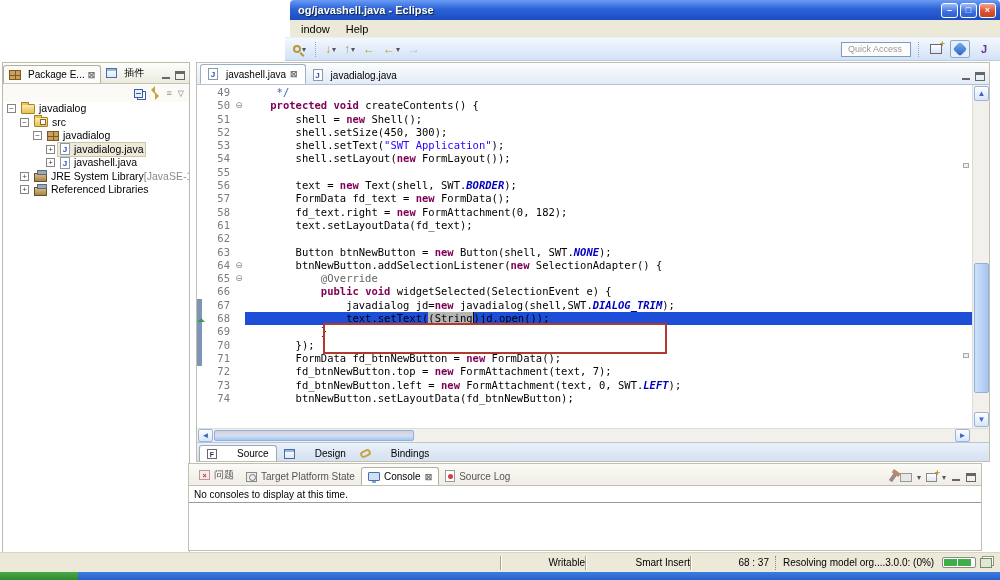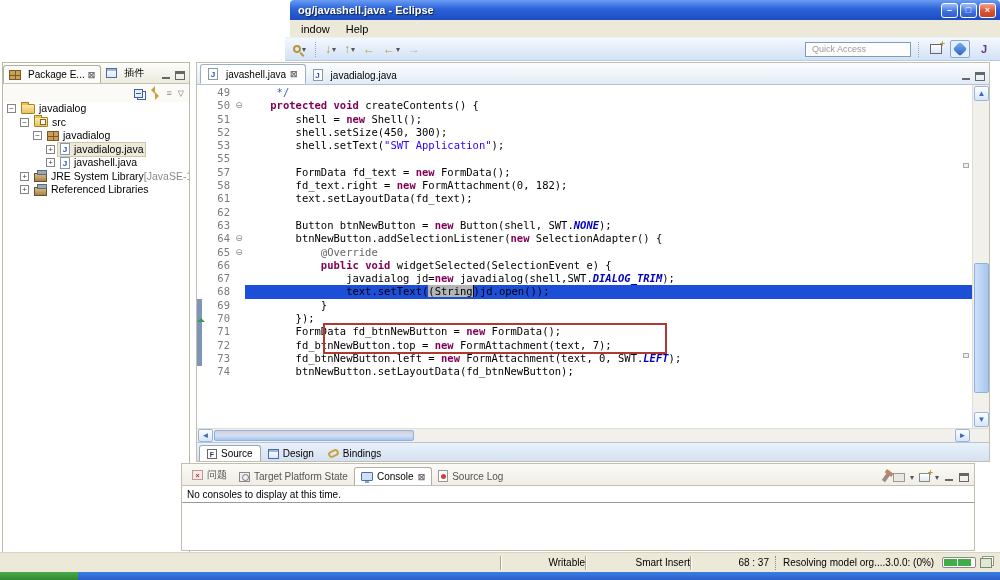--- a/index.html
+++ b/index.html
@@ -23,21 +23,21 @@
   .menu-item{font-size:11px;padding:1px 7px;color:#000}
   .toolbar{left:285px;top:37px;width:715px;height:24px;display:flex;align-items:center;gap:4px;padding:0 6px;
     background:linear-gradient(#f4f8fe,#d2e2f6);border-bottom:1px solid #b9cce6;border-top:1px solid #e8f0fb}
   .tbtn{display:flex;align-items:center;gap:1px;padding:1px 2px}
   .caret{font-size:8px;color:#555}
   .tb-sep{width:1px;height:15px;border-left:1px dotted #8fa8c8;margin:0 3px}
   .arrow{font-weight:bold;font-size:12px;color:#b8983a;line-height:14px}
   .arrow.dim{color:#b8bec8}
   .i-search{width:8px;height:8px;border:2px solid #b8983a;border-radius:50%;position:relative;display:inline-block}
   .i-search::after{content:"";position:absolute;width:2px;height:5px;background:#b8983a;transform:rotate(-45deg);left:6px;top:5px}
-  .quick-access{margin-left:auto;width:106px;height:15px;border:1px solid #7f9db9;background:#fdfdfd;color:#9a9a9a;
+  .quick-access{margin-left:auto;width:70px;height:15px;border:1px solid #7f9db9;background:#fdfdfd;color:#9a9a9a;
     font-size:9px;line-height:13px;padding-left:6px}
   .persp-btn{width:20px;height:18px;display:flex;align-items:center;justify-content:center}
   .persp-active{border:1px solid #89a8cc;background:#e6effb;border-radius:2px}
   .i-persp-open{width:12px;height:10px;border:1px solid #667;background:linear-gradient(#fff,#dbe6f4);position:relative}
   .i-persp-open::after{content:"+";position:absolute;right:-4px;top:-6px;color:#b8983a;font-weight:bold;font-size:9px}
   .i-gem{width:10px;height:10px;background:linear-gradient(135deg,#7ab0f0,#2a5fc8);border-radius:2px;transform:rotate(45deg)}
   .i-javapersp{font-weight:bold;font-size:11px;color:#5a3b8a}
   .i-javapersp::after{content:"J"}
 
   
@@ -107,30 +107,30 @@
   .chg-bar{position:absolute;left:0;top:214px;width:5px;height:67px;background:#7e95b8}
   .edit-marker{position:absolute;left:0;top:229px;width:0;height:0;border:4px solid transparent;border-bottom-color:#3a9a5a}
   .red-box{position:absolute;left:126px;top:238px;width:344px;height:31px;border:2px solid #b03a30;z-index:5}
   .ov-marker{position:absolute;right:20px;width:6px;height:5px;border:1px solid #aaa;background:#eee}
   .vscroll{position:absolute;right:0;top:22px;width:17px;height:343px;background:#f1f0ea;border-left:1px solid #ddd}
   .vbtn{position:absolute;left:1px;width:15px;height:15px;background:linear-gradient(#fdfefe,#d8e6f8);border:1px solid #9ab4dc;
     border-radius:2px;color:#3a66c8;font-size:8px;line-height:13px;text-align:center;font-weight:bold}
   .vthumb{position:absolute;left:1px;width:15px;background:linear-gradient(90deg,#cfe0f8,#a8c6f0);border:1px solid #90b0e0;border-radius:2px}
   .ed-hscroll{position:relative;height:14px;background:#f1f0ea;border-top:1px solid #ddd}
   .ed-btabs{height:19px;background:linear-gradient(#eaf1f9,#d4e1f2);border-top:1px solid #b9c4d4;display:flex;align-items:flex-end;padding-left:2px}
-  .btab{display:flex;align-items:center;gap:4px;font-size:10px;padding:2px 7px}
+  .btab{display:flex;align-items:center;gap:20px;font-size:10px;padding:2px 7px}
   .btab.active{background:#fff;border:1px solid #a0a8b8;border-bottom:none;border-radius:3px 3px 0 0}
   .i-source{width:10px;height:10px;border:1px solid #667;background:#fff;font:bold 7px/9px "Liberation Sans",sans-serif;text-align:center;color:#334}
   .i-source::after{content:"F"}
   .i-design{width:11px;height:10px;border:1px solid #4a6aa8;background:linear-gradient(#fff,#dce8f8);position:relative}
   .i-design::before{content:"";position:absolute;left:0;right:0;top:0;height:2px;background:#9ab8e0}
   .i-bindings{width:11px;height:7px;border:2px solid #c8a23c;border-radius:4px;transform:rotate(-25deg)}
 
   
-  .console{left:181px;top:463px;width:794px;height:88px;border:1px solid #c2bfb0;background:#fff}
+  .console{left:188px;top:463px;width:794px;height:88px;border:1px solid #c2bfb0;background:#fff}
   .con-tabs{height:21px;background:linear-gradient(#fbfaf6,#efede4);display:flex;align-items:flex-end;padding-left:4px}
   .ctab{display:flex;align-items:center;gap:4px;font-size:10px;color:#555;padding:3px 6px;white-space:nowrap}
   .ctab.active{background:#fff;border:1px solid #b3af9f;border-bottom:none;border-radius:3px 3px 0 0;color:#000}
   .i-problems{width:11px;height:10px;background:#f5ece8;border:1px solid #b99;color:#c23;font:bold 7px/9px "Liberation Sans",sans-serif;text-align:center}
   .i-problems::after{content:"×"}
   .i-target-platform{width:11px;height:10px;border:1px solid #888;background:#eee;position:relative}
   .i-target-platform::after{content:"";position:absolute;left:2px;top:1px;width:5px;height:5px;border:1px solid #777;border-radius:50%}
   .i-console-view{width:12px;height:9px;border:1px solid #4a6fae;background:#cfe0f6;border-radius:1px;position:relative}
   .i-console-view::after{content:"";position:absolute;left:3px;right:3px;bottom:-3px;height:2px;background:#8aa4c8}
   .i-error-log{width:10px;height:12px;background:#fff;border:1px solid #999;position:relative}
@@ -327,23 +327,33 @@
           <span class="num">52</span>
           <span class="fold"></span>
           <span class="ct"><span class="tk-p">		shell.setSize(450, 300);</span></span>
         </div>
         <div class="cl">
           <span class="num">53</span>
           <span class="fold"></span>
           <span class="ct"><span class="tk-p">		shell.setText(</span><span class="tk-s">"SWT Application"</span><span class="tk-p">);</span></span>
         </div>
         <div class="cl">
+          <span class="num">54</span>
+          <span class="fold"></span>
+          <span class="ct"><span class="tk-p">		shell.setLayout(</span><span class="tk-k">new</span><span class="tk-p"> FormLayout());</span></span>
+        </div>
+        <div class="cl">
           <span class="num">55</span>
           <span class="fold"></span>
           <span class="ct"></span>
+        </div>
+        <div class="cl">
+          <span class="num">56</span>
+          <span class="fold"></span>
+          <span class="ct"><span class="tk-p">		text = </span><span class="tk-k">new</span><span class="tk-p"> Text(shell, SWT.</span><span class="tk-c">BORDER</span><span class="tk-p">);</span></span>
         </div>
         <div class="cl">
           <span class="num">57</span>
           <span class="fold"></span>
           <span class="ct"><span class="tk-p">		FormData fd_text = </span><span class="tk-k">new</span><span class="tk-p"> FormData();</span></span>
         </div>
         <div class="cl">
           <span class="num">58</span>
           <span class="fold"></span>
           <span class="ct"><span class="tk-p">		fd_text.right = </span><span class="tk-k">new</span><span class="tk-p"> FormAttachment(0, 182);</span></span>

